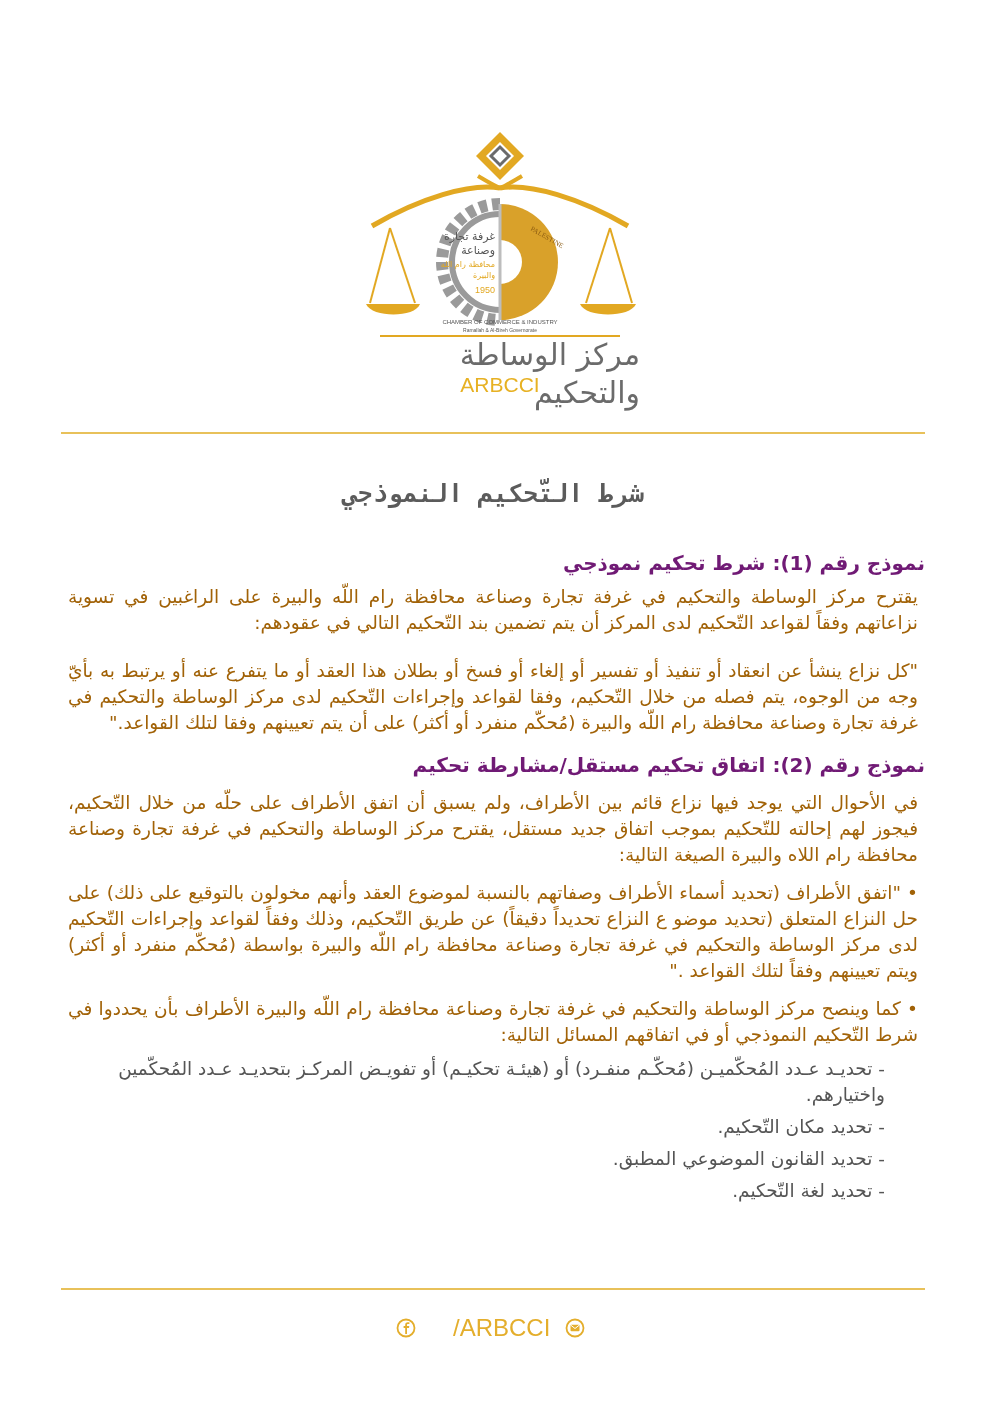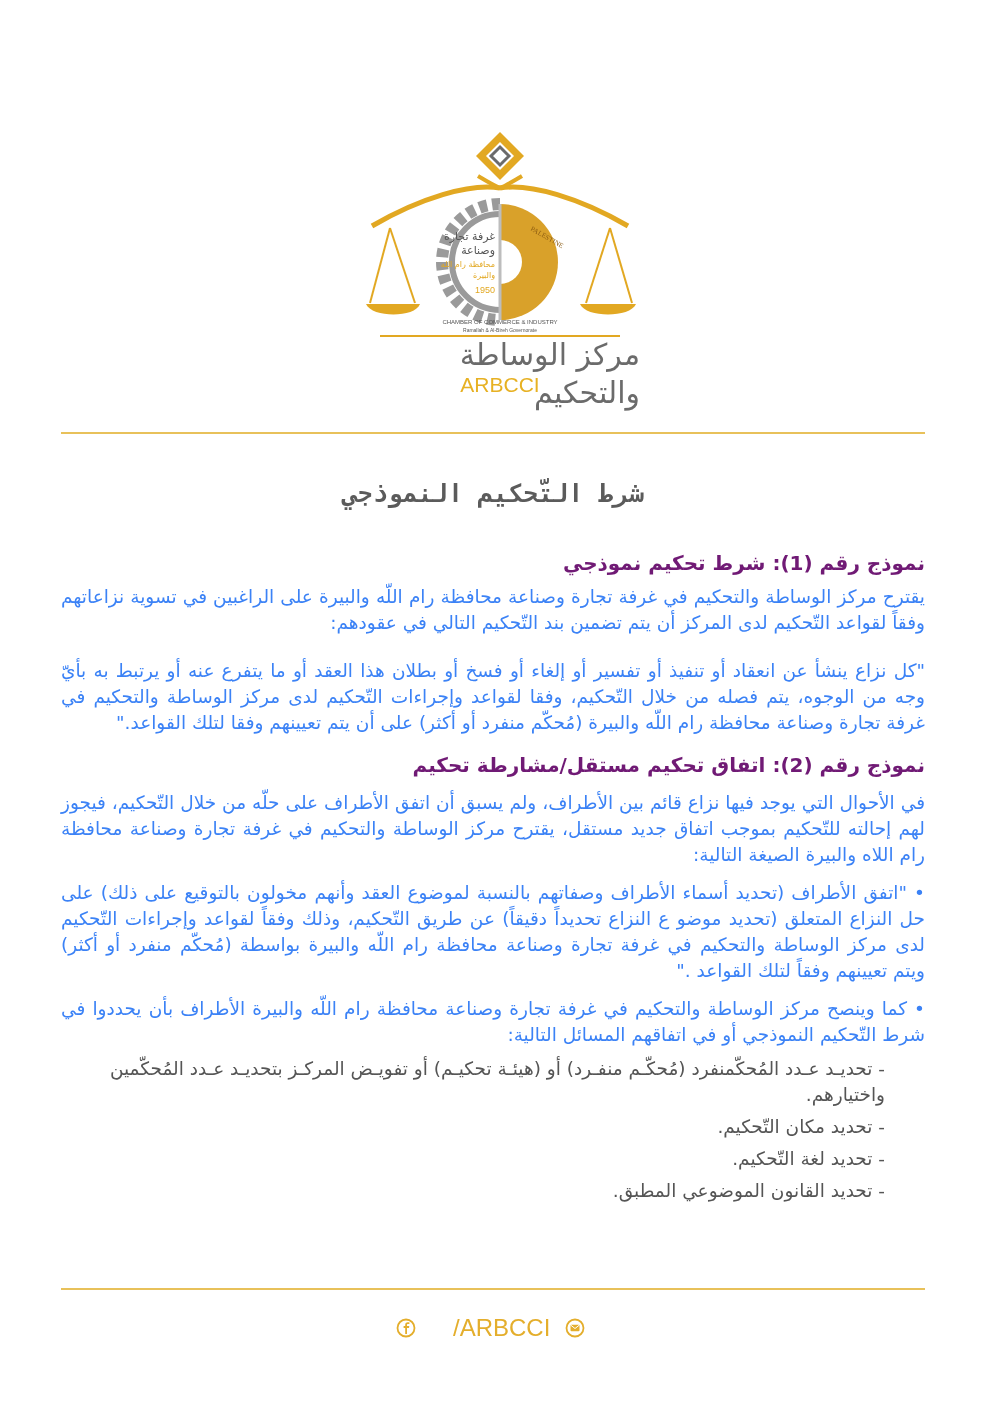--- a/index.html
+++ b/index.html
@@ -21,21 +21,21 @@
     .rule { position: absolute; left: 61px; width: 864px; height: 2px; background: #e8c15a; }
     .rule.top { top: 432px; }
     .rule.bottom { top: 1288px; }
 
     
     .doc-title { position: absolute; left: 61px; top: 476px; width: 864px; text-align: center;
                  direction: rtl; font-size: 25px; font-weight: bold; color: #5b5b5b; line-height: 40px; font-family: Liberation Mono, monospace; }
 
     .content { position: absolute; left: 61px; top: 540px; width: 864px; direction: rtl; text-align: right; }
     .section-heading { font-size: 20px; font-weight: bold; color: #701a75; line-height: 34px; margin: 0; }
-    .para { font-size: 18.5px; color: #3b82f6; line-height: 26px; margin: 0; text-align: justify; text-align-last: right; }
+    .para { font-size: 18.5px; color: #a16207; line-height: 26px; margin: 7px; text-align: justify; text-align-last: right; }
     .h1 { margin-top: 6px; }
     .p1 { margin-top: 4px; }
     .p2 { margin-top: 22px; }
     .h2 { margin-top: 12px; }
     .p3 { margin-top: 8px; }
     .bullet { margin-top: 12px; }
     .list { margin: 8px 0 0 0; padding: 0; list-style: none; padding-right: 40px; }
     .list li { font-size: 18.5px; color: #555555; line-height: 26px; margin-bottom: 6px; }
 
     
@@ -98,24 +98,24 @@
   <div class="content">
     <h2 class="section-heading h1">نموذج رقم (1): شرط تحكيم نموذجي</h2>
     <p class="para p1">يقترح مركز الوساطة والتحكيم في غرفة تجارة وصناعة محافظة رام اللّه والبيرة على الراغبين في تسوية نزاعاتهم وفقاً لقواعد التّحكيم لدى المركز أن يتم تضمين بند التّحكيم التالي في عقودهم:</p>
     <p class="para p2">"كل نزاع ينشأ عن انعقاد أو تنفيذ أو تفسير أو إلغاء أو فسخ أو بطلان هذا العقد أو ما يتفرع عنه أو يرتبط به بأيّ وجه من الوجوه، يتم فصله من خلال التّحكيم، وفقا لقواعد وإجراءات التّحكيم لدى مركز الوساطة والتحكيم في غرفة تجارة وصناعة محافظة رام اللّه والبيرة (مُحكّم منفرد أو أكثر) على أن يتم تعيينهم وفقا لتلك القواعد."</p>
 
     <h2 class="section-heading h2">نموذج رقم (2): اتفاق تحكيم مستقل/مشارطة تحكيم</h2>
     <p class="para p3">في الأحوال التي يوجد فيها نزاع قائم بين الأطراف، ولم يسبق أن اتفق الأطراف على حلّه من خلال التّحكيم، فيجوز لهم إحالته للتّحكيم بموجب اتفاق جديد مستقل، يقترح مركز الوساطة والتحكيم في غرفة تجارة وصناعة محافظة رام اللاه والبيرة الصيغة التالية:</p>
     <p class="para bullet">• "اتفق الأطراف (تحديد أسماء الأطراف وصفاتهم بالنسبة لموضوع العقد وأنهم مخولون بالتوقيع على ذلك) على حل النزاع المتعلق (تحديد موضو ع النزاع تحديداً دقيقاً) عن طريق التّحكيم، وذلك وفقاً لقواعد وإجراءات التّحكيم لدى مركز الوساطة والتحكيم في غرفة تجارة وصناعة محافظة رام اللّه والبيرة بواسطة (مُحكّم منفرد أو أكثر) ويتم تعيينهم وفقاً لتلك القواعد ."</p>
     <p class="para bullet">• كما وينصح مركز الوساطة والتحكيم في غرفة تجارة وصناعة محافظة رام اللّه والبيرة الأطراف بأن يحددوا في شرط التّحكيم النموذجي أو في اتفاقهم المسائل التالية:</p>
     <ul class="list">
-      <li>- تحديـد عـدد المُحكّمنفرد (مُحكّـم منفـرد) أو (هيئـة تحكيـم) أو تفويـض المركـز بتحديـد عـدد المُحكّمين واختيارهم.</li>
+      <li>- تحديـد عـدد المُحكّميـن (مُحكّـم منفـرد) أو (هيئـة تحكيـم) أو تفويـض المركـز بتحديـد عـدد المُحكّمين واختيارهم.</li>
       <li>- تحديد مكان التّحكيم.</li>
+      <li>- تحديد القانون الموضوعي المطبق.</li>
       <li>- تحديد لغة التّحكيم.</li>
-      <li>- تحديد القانون الموضوعي المطبق.</li>
     </ul>
   </div>
 
   <div class="rule bottom"></div>
 
   <div class="footer">
     <span class="footer-item">
       <svg class="footer-icon" viewBox="0 0 20 20">
         <circle cx="10" cy="10" r="8.5" fill="none" stroke="#e4ae2c" stroke-width="1.8"></circle>
         <path d="M11,16 L11,10 L13,10 L13.3,8 L11,8 L11,7 C11,6.3 11.3,6 12,6 L13.4,6 L13.4,4.3 L11.8,4.3 C10,4.3 9.2,5.3 9.2,7 L9.2,8 L7.6,8 L7.6,10 L9.2,10 L9.2,16 Z" fill="#e4ae2c"></path>

